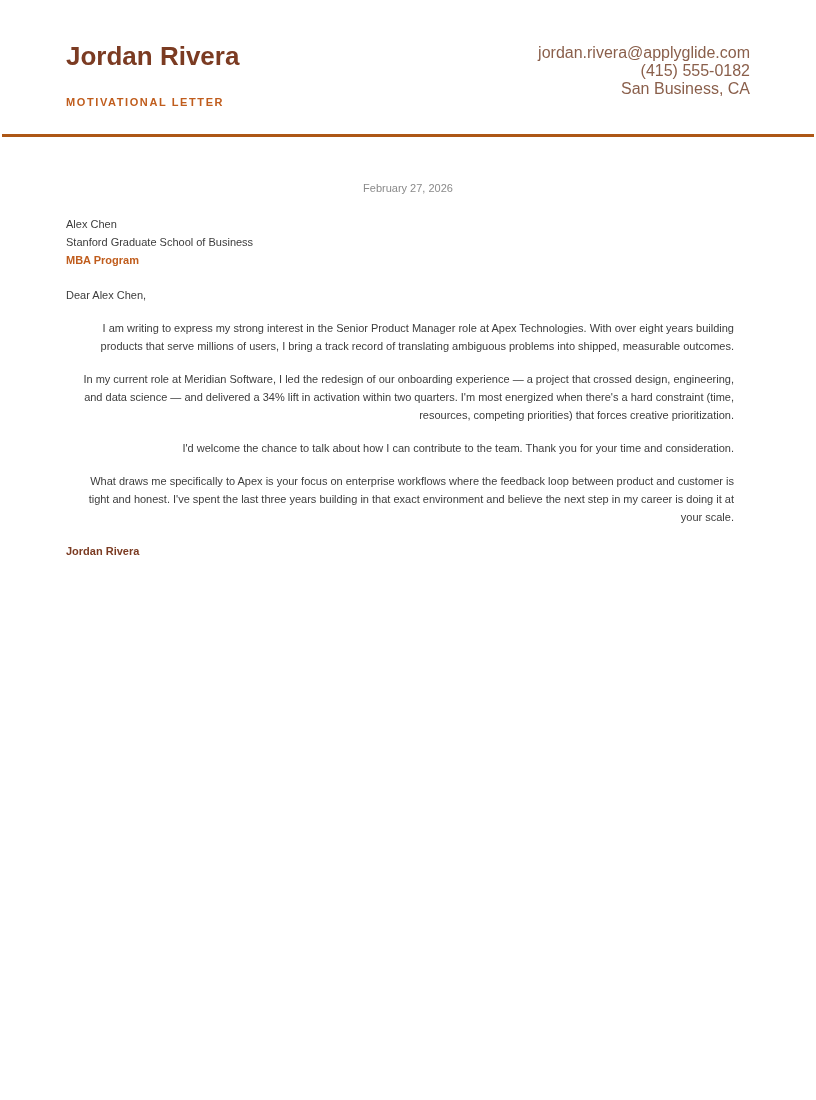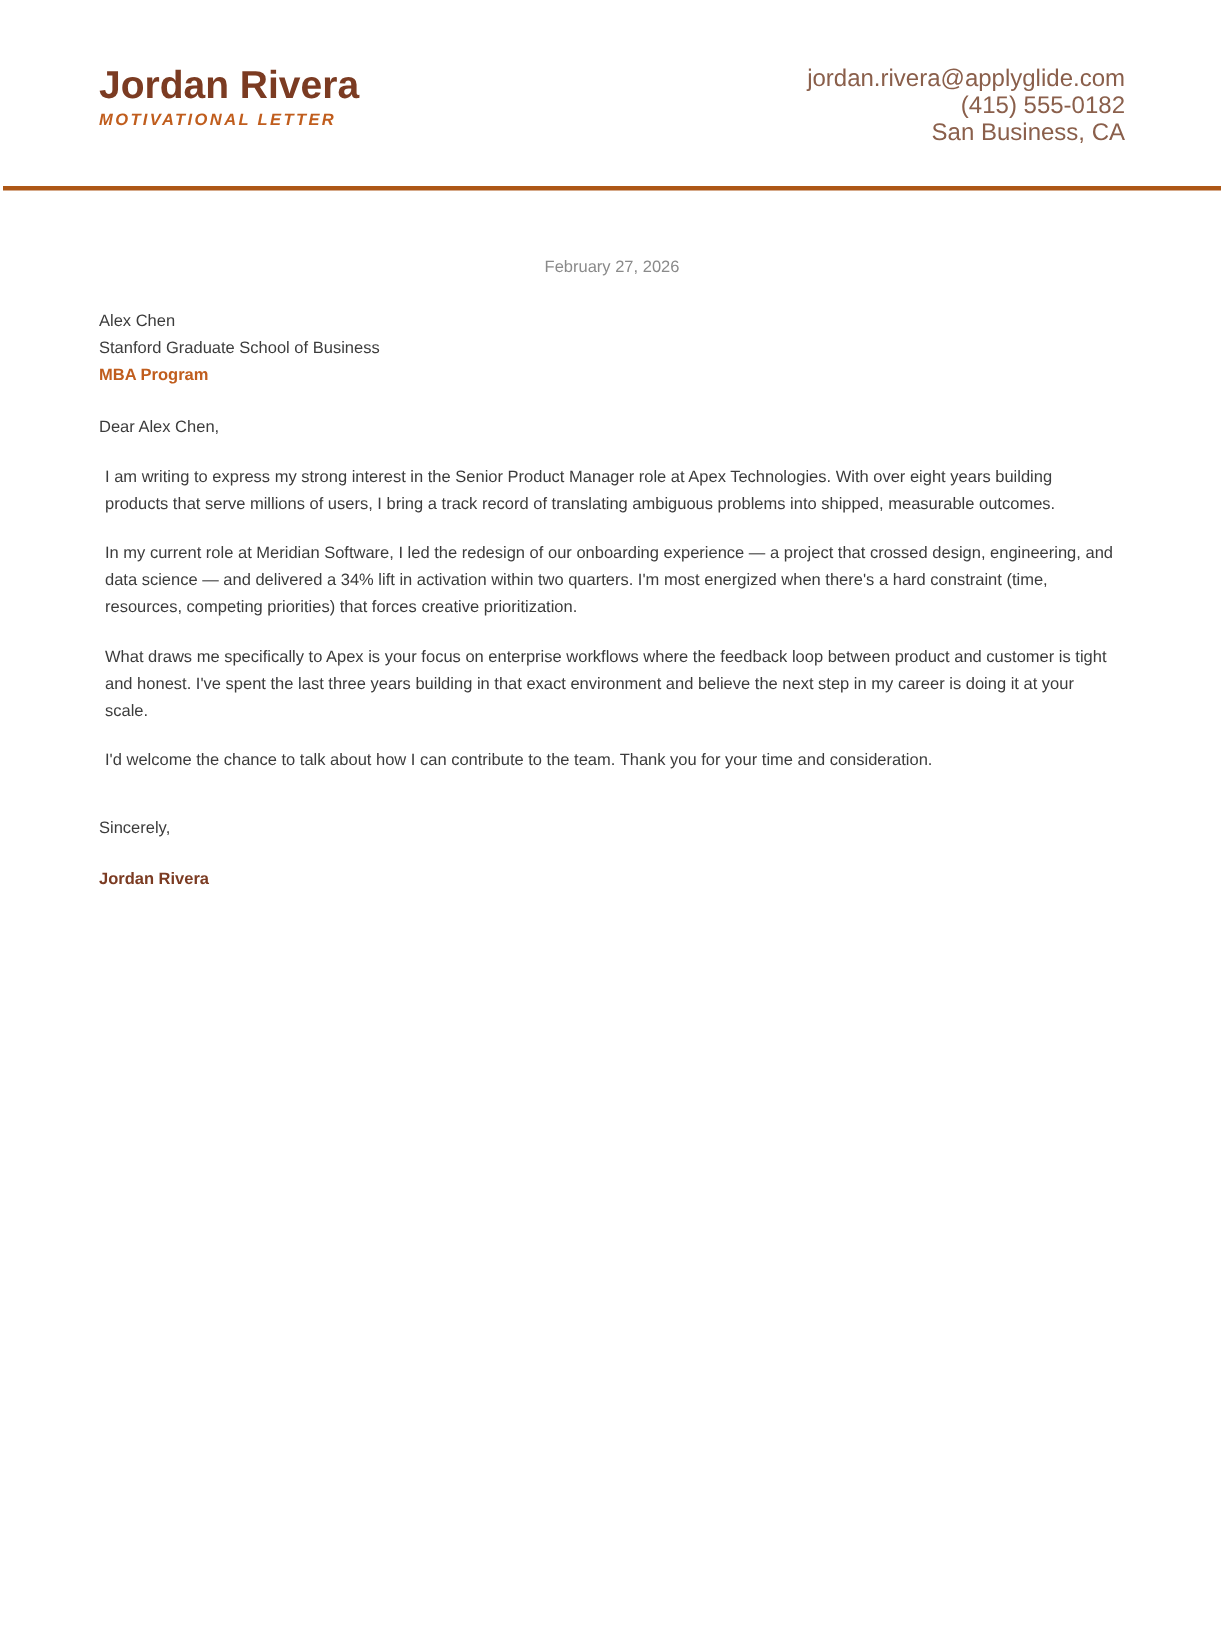--- a/index.html
+++ b/index.html
@@ -27,26 +27,25 @@
   }
 
   .identity .name {
     font-size: 26px;
     font-weight: bold;
     color: #7b3b22;
     line-height: 1.15;
   }
 
   .identity .subtitle {
-    margin-top: 2px;
+    margin-top: 24px;
     font-size: 11px;
     font-weight: bold;
     letter-spacing: 1.6px;
     color: #c05d1d;
-    font-style: italic;
   }
 
   .contact {
     text-align: right;
     font-size: 16px;
     line-height: 18px;
     color: #8a5f4b;
     padding-top: 2px;
   }
 
@@ -70,21 +69,21 @@
     text-align: center;
   }
 
   .recipient { margin-bottom: 17px; }
   .recipient .line { line-height: 18px; }
   .recipient .program {
     font-weight: bold;
     color: #c05d1d;
   }
 
-  .letter p.body-par { margin: 15px 4px; max-width: 690px; }
+  .letter p.body-par { margin: 15px 16px; max-width: 690px; text-align: right; }
   .letter .salutation { margin: 15px 0 15px 0; }
 
   .closing { margin-top: 27px; }
 
   .signature {
     margin-top: 16px;
     font-weight: bold;
     color: #7b3b22;
   }
 </style>
@@ -113,20 +112,19 @@
     <div class="recipient">
       <div class="line">Alex Chen</div>
       <div class="line">Stanford Graduate School of Business</div>
       <div class="line program">MBA Program</div>
     </div>
 
     <p class="salutation">Dear Alex Chen,</p>
 
     <p class="body-par">I am writing to express my strong interest in the Senior Product Manager role at Apex Technologies. With over eight years building products that serve millions of users, I bring a track record of translating ambiguous problems into shipped, measurable outcomes.</p>
     <p class="body-par">In my current role at Meridian Software, I led the redesign of our onboarding experience — a project that crossed design, engineering, and data science — and delivered a 34% lift in activation within two quarters. I'm most energized when there's a hard constraint (time, resources, competing priorities) that forces creative prioritization.</p>
+    <p class="body-par">I'd welcome the chance to talk about how I can contribute to the team. Thank you for your time and consideration.</p>
     <p class="body-par">What draws me specifically to Apex is your focus on enterprise workflows where the feedback loop between product and customer is tight and honest. I've spent the last three years building in that exact environment and believe the next step in my career is doing it at your scale.</p>
-    <p class="body-par">I'd welcome the chance to talk about how I can contribute to the team. Thank you for your time and consideration.</p>
 
-    <div class="closing">Sincerely,</div>
     <div class="signature">Jordan Rivera</div>
   </div>
 
 </div>
 
 </body></html>

